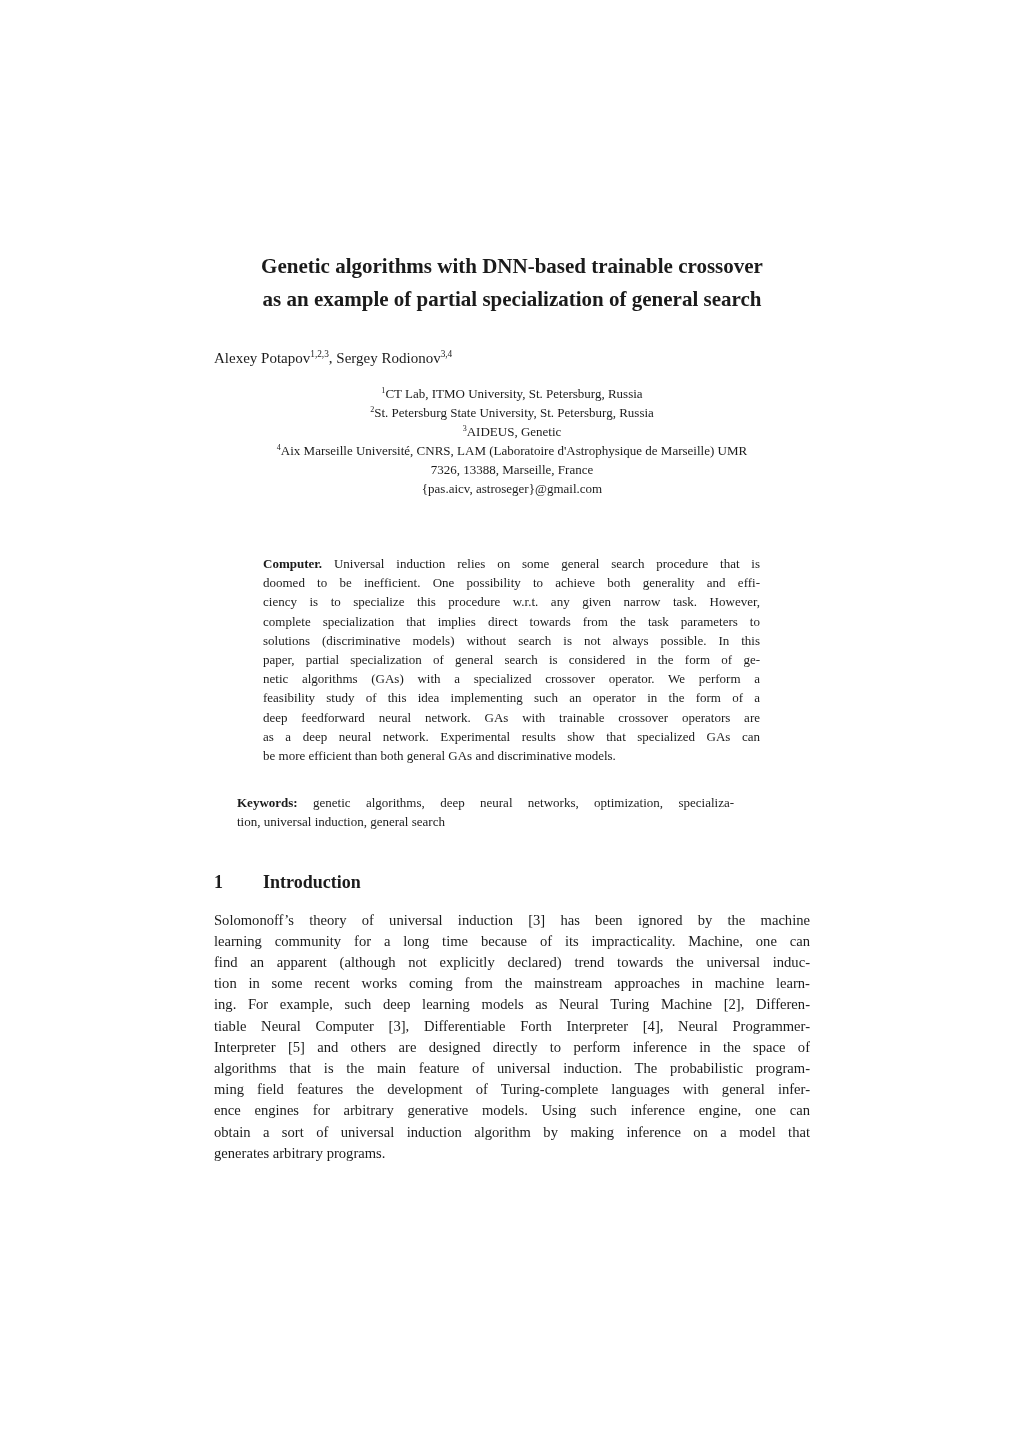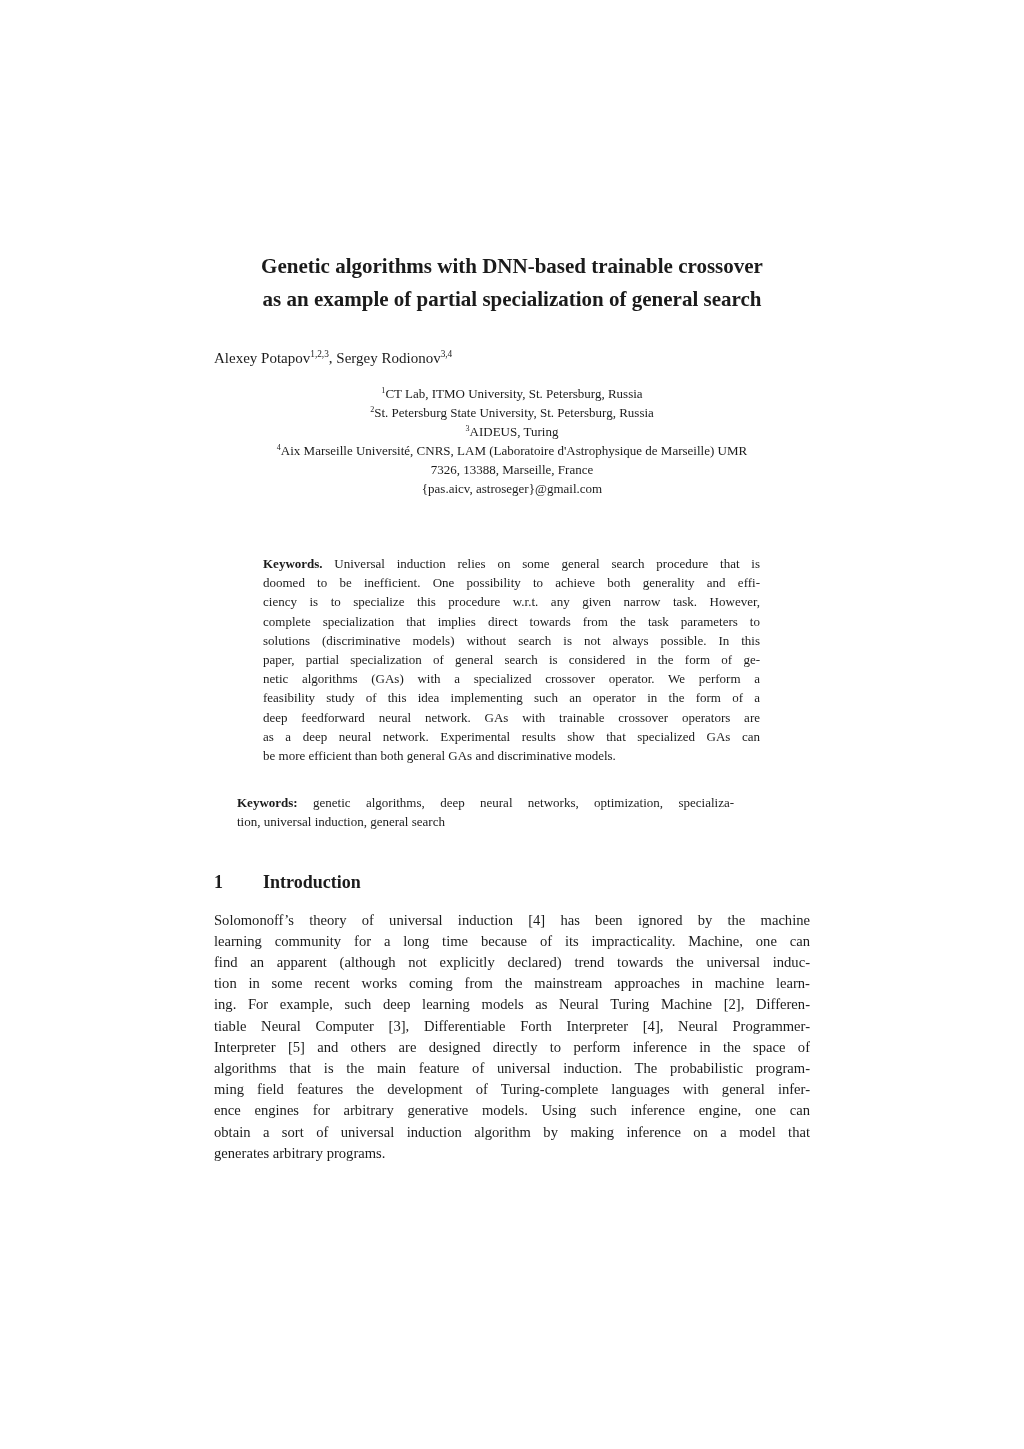--- a/index.html
+++ b/index.html
@@ -98,28 +98,28 @@
     <div class="title-block">
       <div>Genetic algorithms with DNN-based trainable crossover</div>
       <div>as an example of partial specialization of general search</div>
     </div>
 
     <div class="authors-line"><span>Alexey Potapov</span><sup>1,2,3</sup><span>, </span><span>Sergey Rodionov</span><sup>3,4</sup></div>
 
     <div class="affiliations">
       <div><sup>1</sup><span>CT Lab, ITMO University, St. Petersburg, Russia</span></div>
       <div><sup>2</sup><span>St. Petersburg State University, St. Petersburg, Russia</span></div>
-      <div><sup>3</sup><span>AIDEUS, Turing</span></div>
+      <div><sup>3</sup><span>AIDEUS, Genetic</span></div>
       <div><sup>4</sup><span>Aix Marseille Université, CNRS, LAM (Laboratoire d'Astrophysique de Marseille) UMR</span></div>
       <div><span>7326, 13388, Marseille, France</span></div>
       <div><span>{pas.aicv, astroseger}@gmail.com</span></div>
     </div>
 
     <div class="abstract-block">
-      <div class="jline"><b class="lead">Keywords.</b> <span>Universal induction relies on some general search procedure that is</span></div>
+      <div class="jline"><b class="lead">Computer.</b> <span>Universal induction relies on some general search procedure that is</span></div>
       <div class="jline">doomed to be inefficient. One possibility to achieve both generality and effi-</div>
       <div class="jline">ciency is to specialize this procedure w.r.t. any given narrow task. However,</div>
       <div class="jline">complete specialization that implies direct towards from the task parameters to</div>
       <div class="jline">solutions (discriminative models) without search is not always possible. In this</div>
       <div class="jline">paper, partial specialization of general search is considered in the form of ge-</div>
       <div class="jline">netic algorithms (GAs) with a specialized crossover operator. We perform a</div>
       <div class="jline">feasibility study of this idea implementing such an operator in the form of a</div>
       <div class="jline">deep feedforward neural network. GAs with trainable crossover operators are</div>
       <div class="jline">as a deep neural network. Experimental results show that specialized GAs can</div>
       <div class="jline last">be more efficient than both general GAs and discriminative models.</div>
@@ -128,21 +128,21 @@
     <div class="keywords-block">
       <div class="jline"><b class="lead">Keywords:</b> <span>genetic algorithms, deep neural networks, optimization, specializa-</span></div>
       <div class="jline last">tion, universal induction, general search</div>
     </div>
 
     <div class="section-heading">
       <span class="h-num">1</span><span>Introduction</span>
     </div>
 
     <div class="intro-par">
-      <div class="jline">Solomonoff’s theory of universal induction [4] has been ignored by the machine</div>
+      <div class="jline">Solomonoff’s theory of universal induction [3] has been ignored by the machine</div>
       <div class="jline">learning community for a long time because of its impracticality. Machine, one can</div>
       <div class="jline">find an apparent (although not explicitly declared) trend towards the universal induc-</div>
       <div class="jline">tion in some recent works coming from the mainstream approaches in machine learn-</div>
       <div class="jline">ing. For example, such deep learning models as Neural Turing Machine [2], Differen-</div>
       <div class="jline">tiable Neural Computer [3], Differentiable Forth Interpreter [4], Neural Programmer-</div>
       <div class="jline">Interpreter [5] and others are designed directly to perform inference in the space of</div>
       <div class="jline">algorithms that is the main feature of universal induction. The probabilistic program-</div>
       <div class="jline">ming field features the development of Turing-complete languages with general infer-</div>
       <div class="jline">ence engines for arbitrary generative models. Using such inference engine, one can</div>
       <div class="jline">obtain a sort of universal induction algorithm by making inference on a model that</div>

